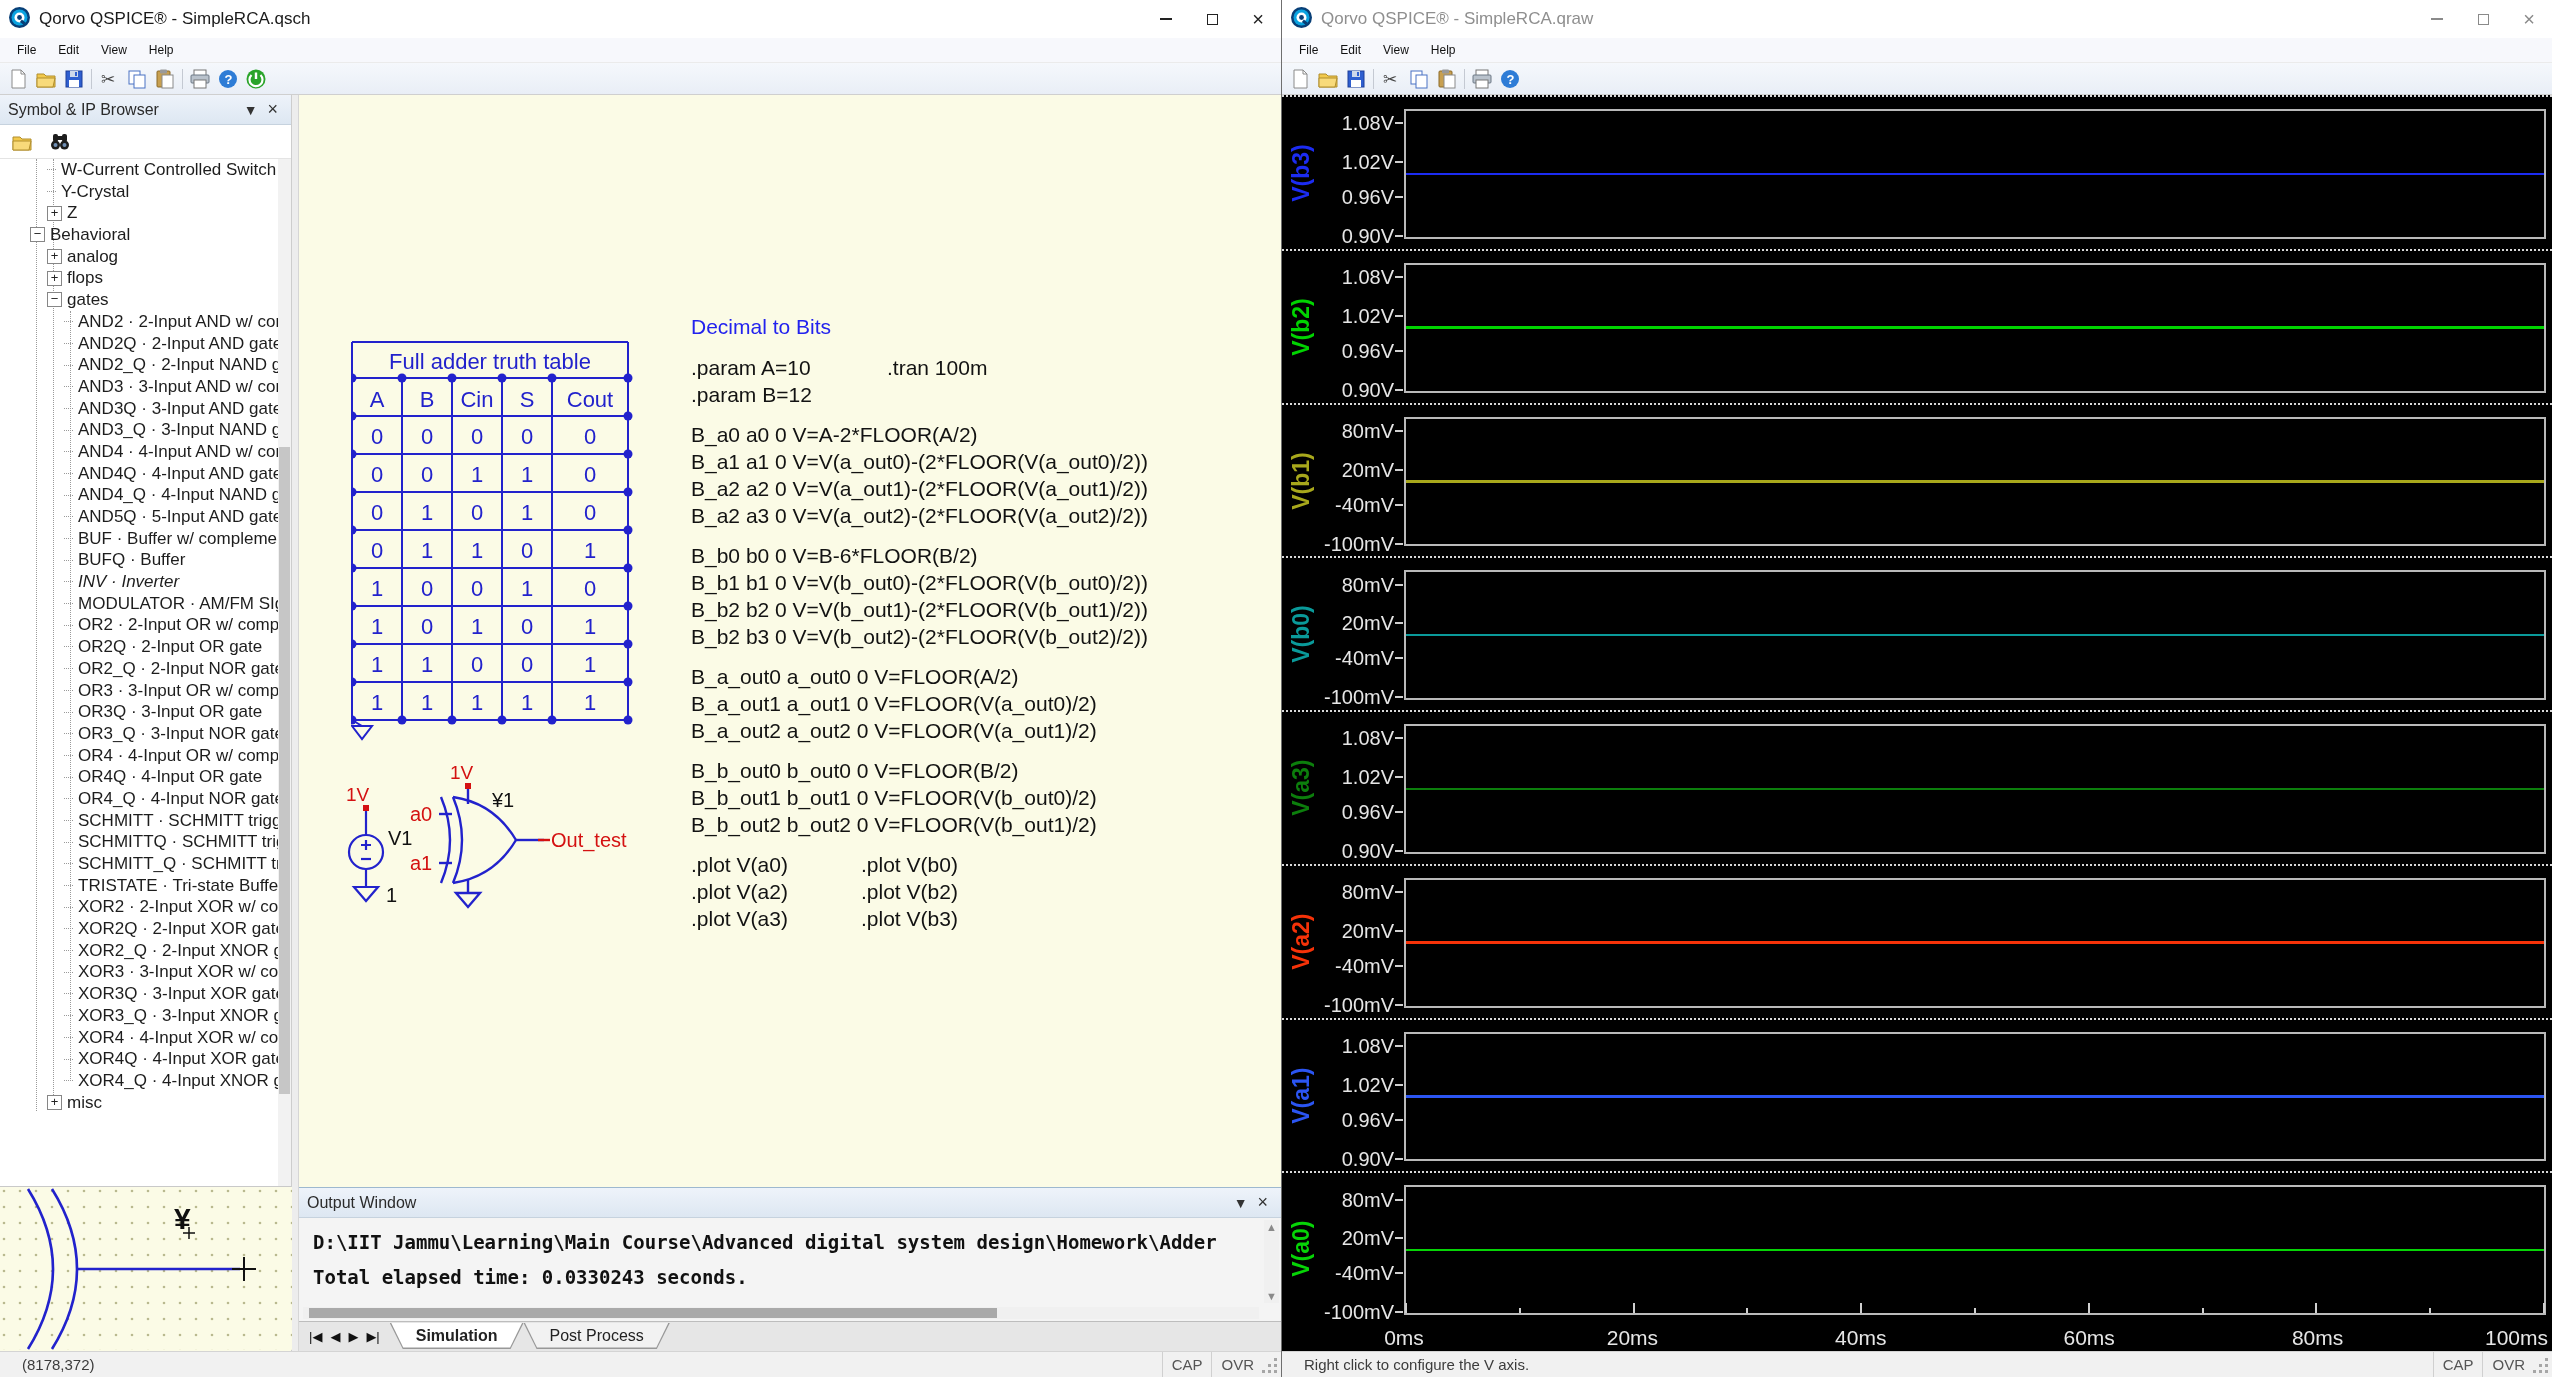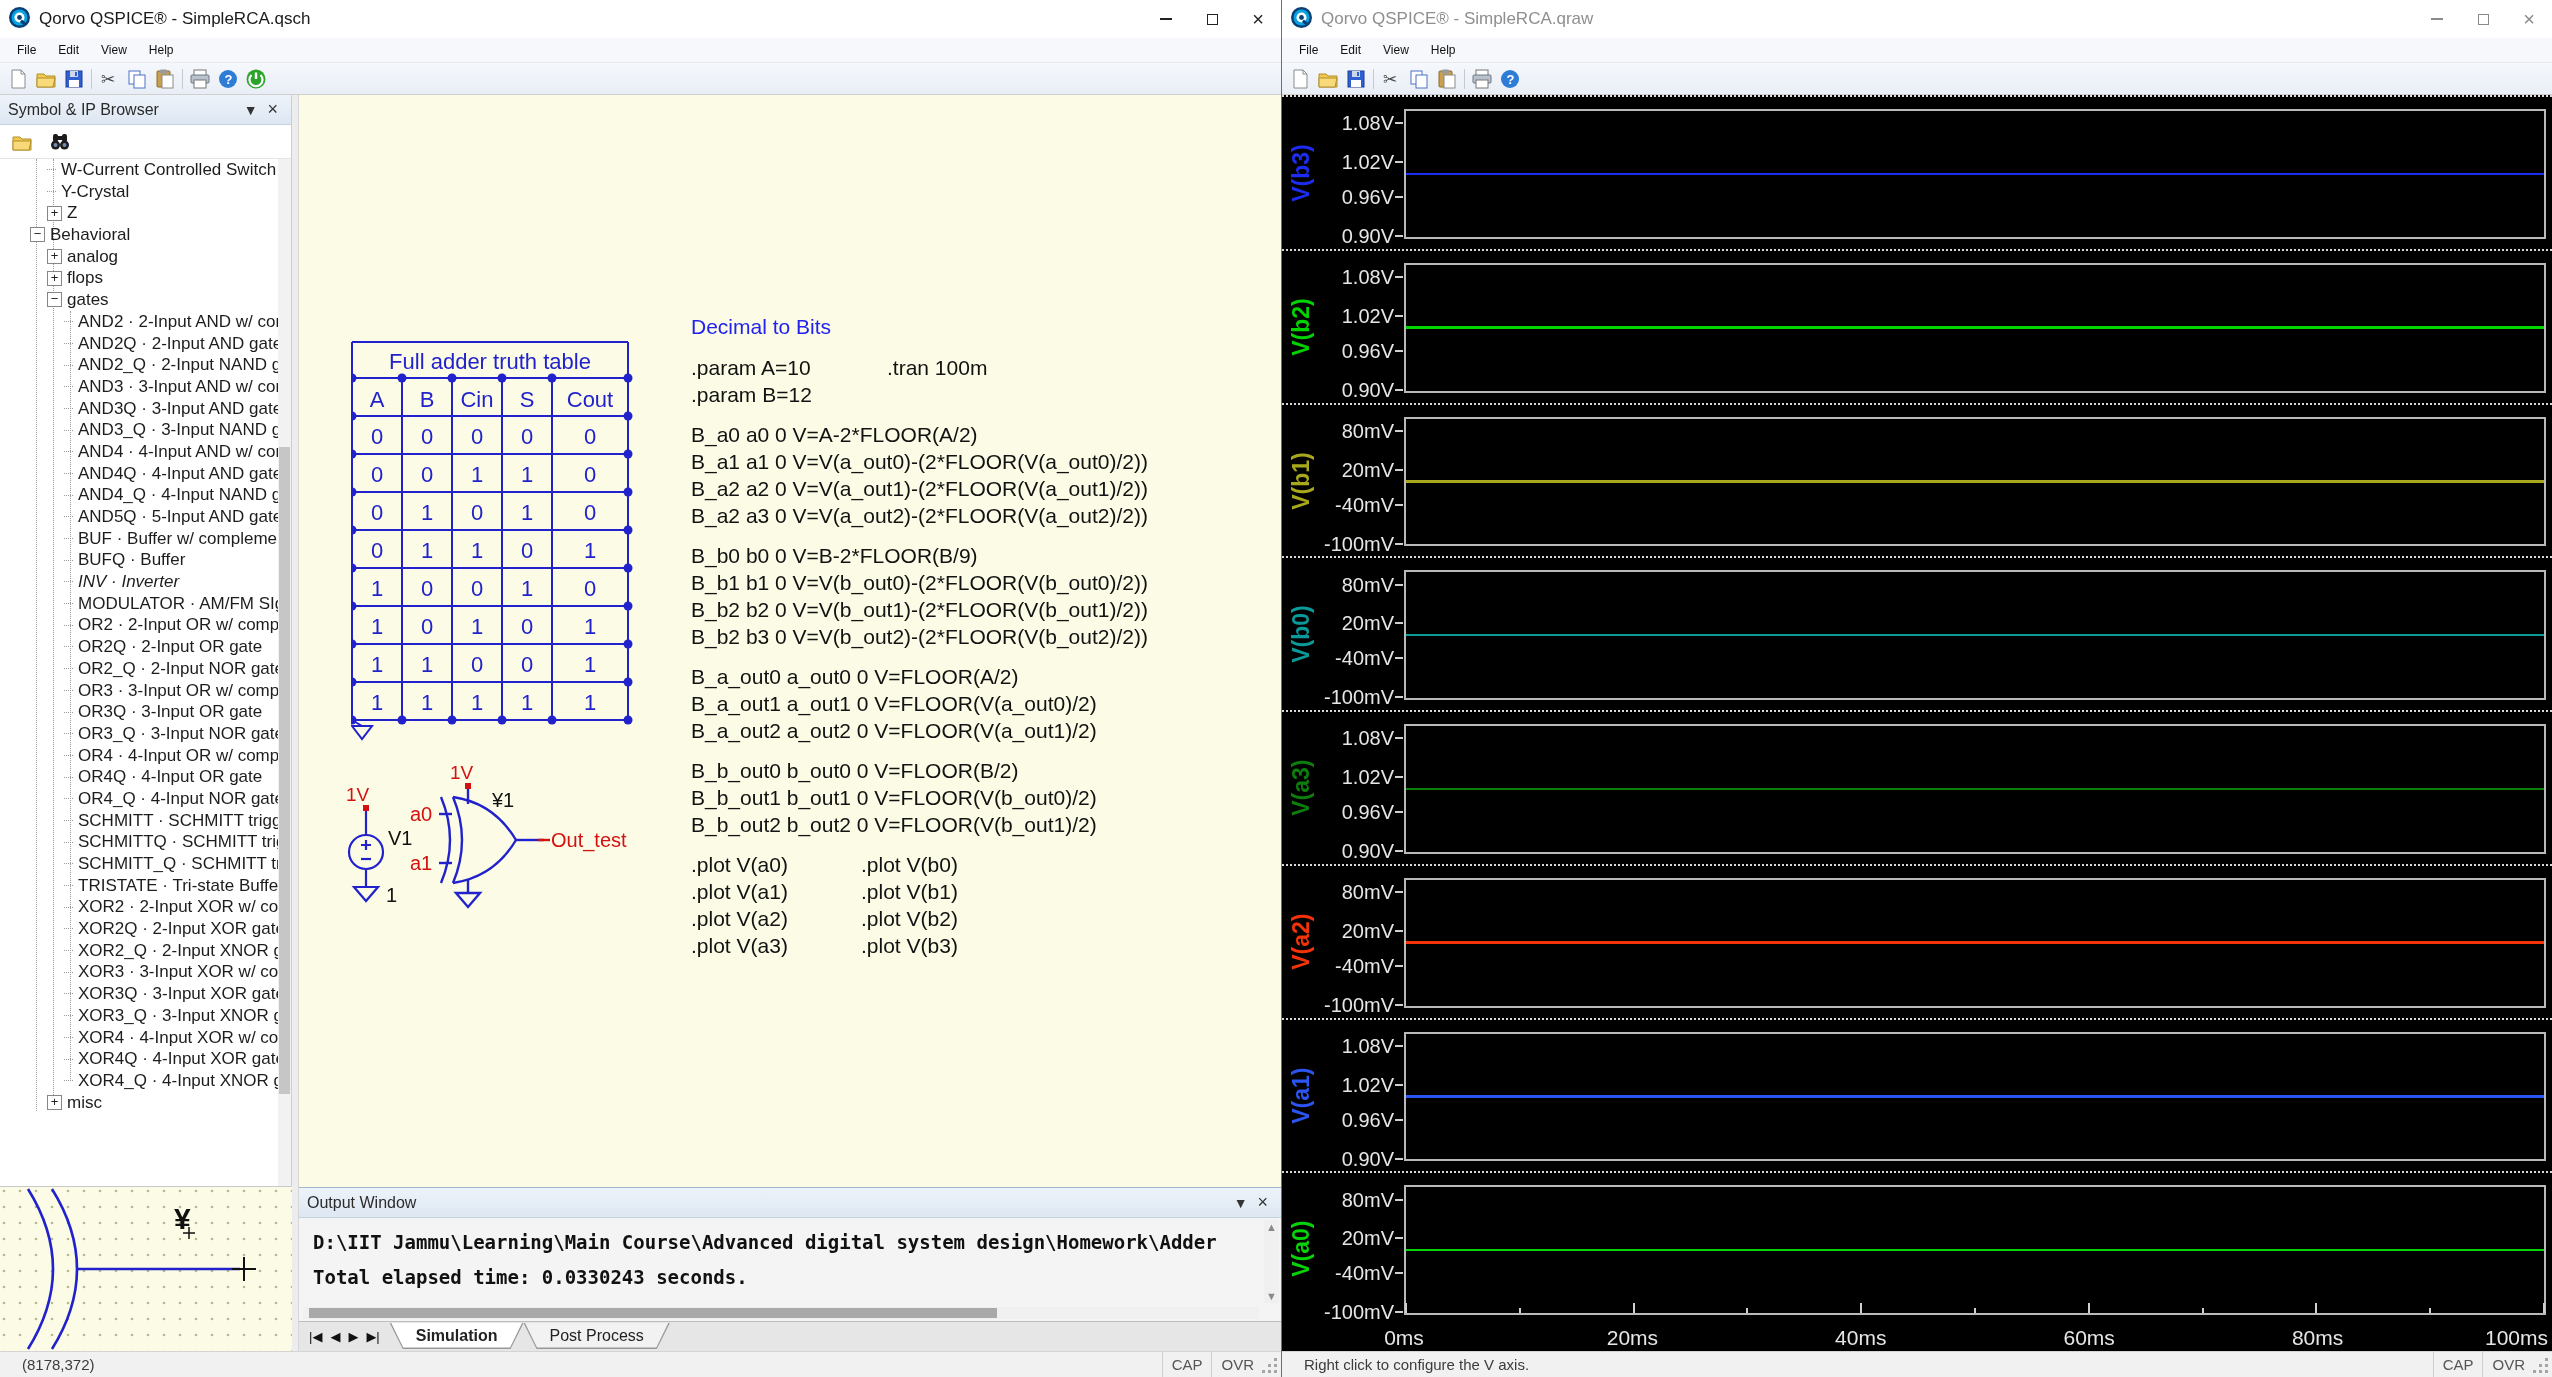--- a/index.html
+++ b/index.html
@@ -532,39 +532,38 @@
                 <div class="nline"><span class="c1">.param B=12</span><span></span></div>
               </div>
             <div id="nl-groups">
                 <div class="ngroup">
                   <div class="nline">B_a0 a0 0 V=A-2*FLOOR(A/2)</div>
                   <div class="nline">B_a1 a1 0 V=V(a_out0)-(2*FLOOR(V(a_out0)/2))</div>
                   <div class="nline">B_a2 a2 0 V=V(a_out1)-(2*FLOOR(V(a_out1)/2))</div>
                   <div class="nline">B_a2 a3 0 V=V(a_out2)-(2*FLOOR(V(a_out2)/2))</div>
                 </div>
                 <div class="ngroup">
-                  <div class="nline">B_b0 b0 0 V=B-2*FLOOR(B/9)</div>
+                  <div class="nline">B_b0 b0 0 V=B-6*FLOOR(B/2)</div>
                   <div class="nline">B_b1 b1 0 V=V(b_out0)-(2*FLOOR(V(b_out0)/2))</div>
                   <div class="nline">B_b2 b2 0 V=V(b_out1)-(2*FLOOR(V(b_out1)/2))</div>
                   <div class="nline">B_b2 b3 0 V=V(b_out2)-(2*FLOOR(V(b_out2)/2))</div>
                 </div>
                 <div class="ngroup">
                   <div class="nline">B_a_out0 a_out0 0 V=FLOOR(A/2)</div>
                   <div class="nline">B_a_out1 a_out1 0 V=FLOOR(V(a_out0)/2)</div>
                   <div class="nline">B_a_out2 a_out2 0 V=FLOOR(V(a_out1)/2)</div>
                 </div>
                 <div class="ngroup">
                   <div class="nline">B_b_out0 b_out0 0 V=FLOOR(B/2)</div>
                   <div class="nline">B_b_out1 b_out1 0 V=FLOOR(V(b_out0)/2)</div>
                   <div class="nline">B_b_out2 b_out2 0 V=FLOOR(V(b_out1)/2)</div>
                 </div>
               </div>
             <div id="nl-plots" class="ngroup">
                 <div class="nline"><span class="c1p">.plot V(a0)</span><span>.plot V(b0)</span></div>
-                <div class="nline"><span class="c1p">.plot V(a1)</span><span>.plot V(b1)</span></div>
                 <div class="nline"><span class="c1p">.plot V(a2)</span><span>.plot V(b2)</span></div>
                 <div class="nline"><span class="c1p">.plot V(a3)</span><span>.plot V(b3)</span></div>
               </div>
           </div>
 
           <svg id="circuit-svg" style="left:45px;top:652px" width="310" height="185">
 
             <g stroke="#2222cc" stroke-width="2.2" fill="none">
               <path d="M22 62 V88"></path>
               <circle cx="22" cy="105" r="17"></circle>

